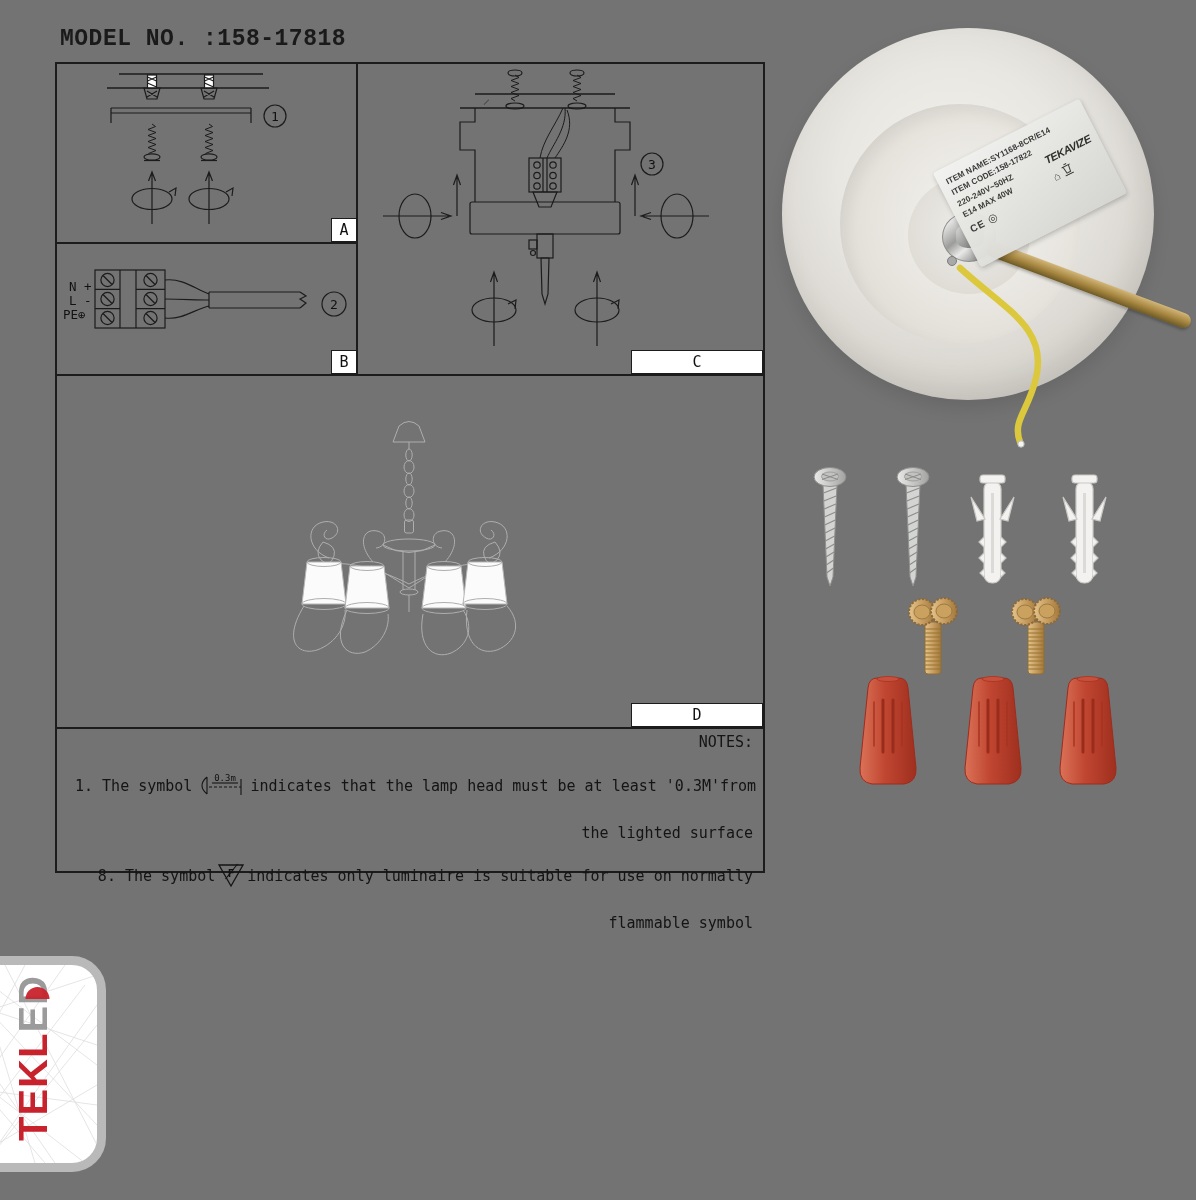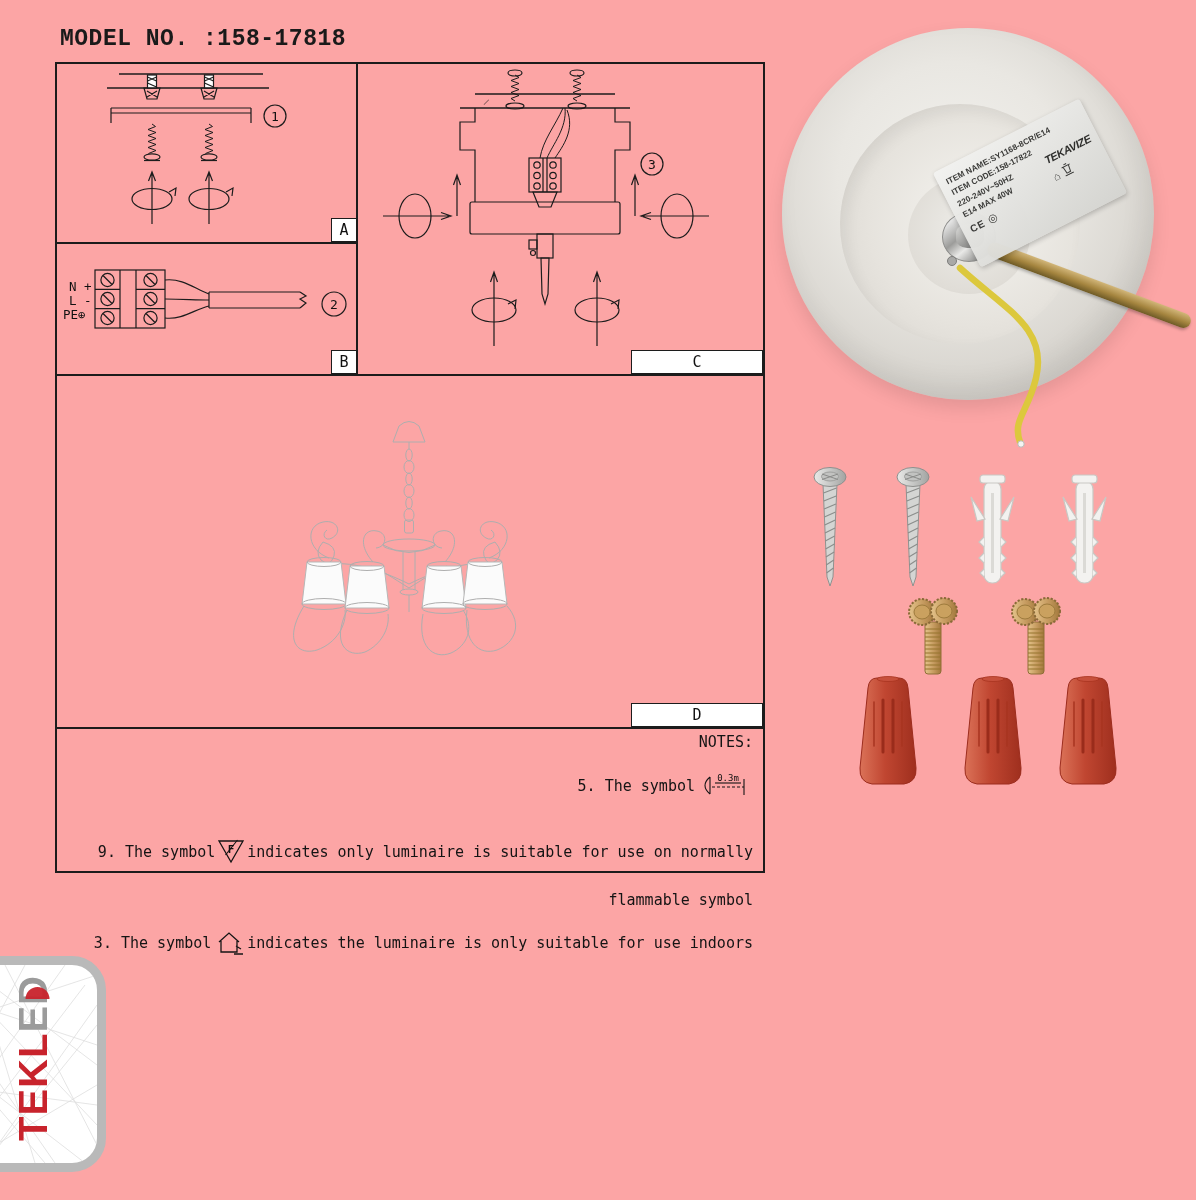--- a/index.html
+++ b/index.html
@@ -1,17 +1,17 @@
 <!DOCTYPE html>
 <html><head>
 <meta charset="utf-8">
 <style>
   html,body{margin:0;padding:0;}
   body{font-family:"DejaVu Sans Mono","Liberation Mono",monospace;background:#fff;}
-  #stage{position:relative;width:1196px;height:1200px;background:#fca5a5;overflow:hidden;}
+  #stage{position:relative;width:1196px;height:1200px;background:#737373;overflow:hidden;}
   .abs{position:absolute;}
   #title{left:60px;top:26px;font:700 23px "Liberation Mono",monospace;color:#1a1a1a;letter-spacing:.5px;}
   #frame{left:55px;top:62px;width:710px;height:811px;border:2px solid #1c1c1c;box-sizing:border-box;}
   .fline{background:#1c1c1c;}
   .secbox{border:1.6px solid #1c1c1c;background:#fff;box-sizing:border-box;
           display:flex;align-items:center;justify-content:center;
           font:15px "DejaVu Sans Mono",monospace;color:#111;}
   #notes{left:18px;top:667px;width:678px;font:15px "DejaVu Sans Mono",monospace;
          color:#141414;line-height:23.5px;white-space:nowrap;text-align:right;}
   #notes .sym{display:inline-block;vertical-align:-7px;margin:17px 3px;}
@@ -250,40 +250,36 @@
       </g>
     </svg>
 
     <div class="abs secbox" style="left:274px;top:154px;width:26px;height:24px;">A</div>
     <div class="abs secbox" style="left:274px;top:286px;width:26px;height:24px;">B</div>
     <div class="abs secbox" style="left:574px;top:286px;width:132px;height:24px;">C</div>
     <div class="abs secbox" style="left:574px;top:639px;width:132px;height:24px;">D</div>
 
     <div id="notes" class="abs">
       <div>NOTES:</div>
-      <div><span>5. The symbol</span><span class="sym"><svg width="52" height="26">
+      <div><span>1. The symbol</span><span class="sym"><svg width="52" height="26">
         <g stroke="#141414" fill="none" stroke-width="1.1">
           <path d="M12,5 Q2,13.5 12,22 M12,5 V22"></path>
           <line x1="14" y1="15" x2="46" y2="15" stroke-dasharray="3,2"></line>
           <line x1="46" y1="7" x2="46" y2="23"></line>
           <line x1="17" y1="11" x2="43" y2="11"></line>
         </g>
         <text x="30" y="9" text-anchor="middle" font-size="9">0.3m</text>
-      </svg></span></div>
-      <div><span>9. The symbol</span><span class="sym"><svg width="26" height="25">
+      </svg></span><span>indicates that the lamp head must be at least '0.3M'from</span></div>
+      <div>the lighted surface</div>
+      <div><span>8. The symbol</span><span class="sym"><svg width="26" height="25">
         <polygon points="1,2 25,2 13,23" fill="none" stroke="#141414" stroke-width="1.3"></polygon>
         <line x1="19.5" y1="1" x2="7.5" y2="16" stroke="#141414" stroke-width="1.1"></line>
         <text x="13" y="13.5" text-anchor="middle" font-size="11" font-weight="bold">F</text>
       </svg></span><span>indicates only luminaire is suitable for use on normally</span></div>
       <div>flammable symbol</div>
-      <div><span>3. The symbol</span><span class="sym"><svg width="30" height="26">
-        <g stroke="#141414" fill="none" stroke-width="1.3">
-          <path d="M5,13 L15,4 L25,13 M7,12 V23 H23 V12 M22,17 l5,3 M20,25 H29"></path>
-        </g>
-      </svg></span><span>indicates the luminaire is only suitable for use indoors</span></div>
     </div>
   </div>
 
   <div id="dome" class="abs">
     <div class="abs cone"></div>
     <div class="abs ring"></div>
     <div class="abs hub"></div>
     <div class="abs nut"></div>
     <div class="abs hubscrew"></div>
   </div>

